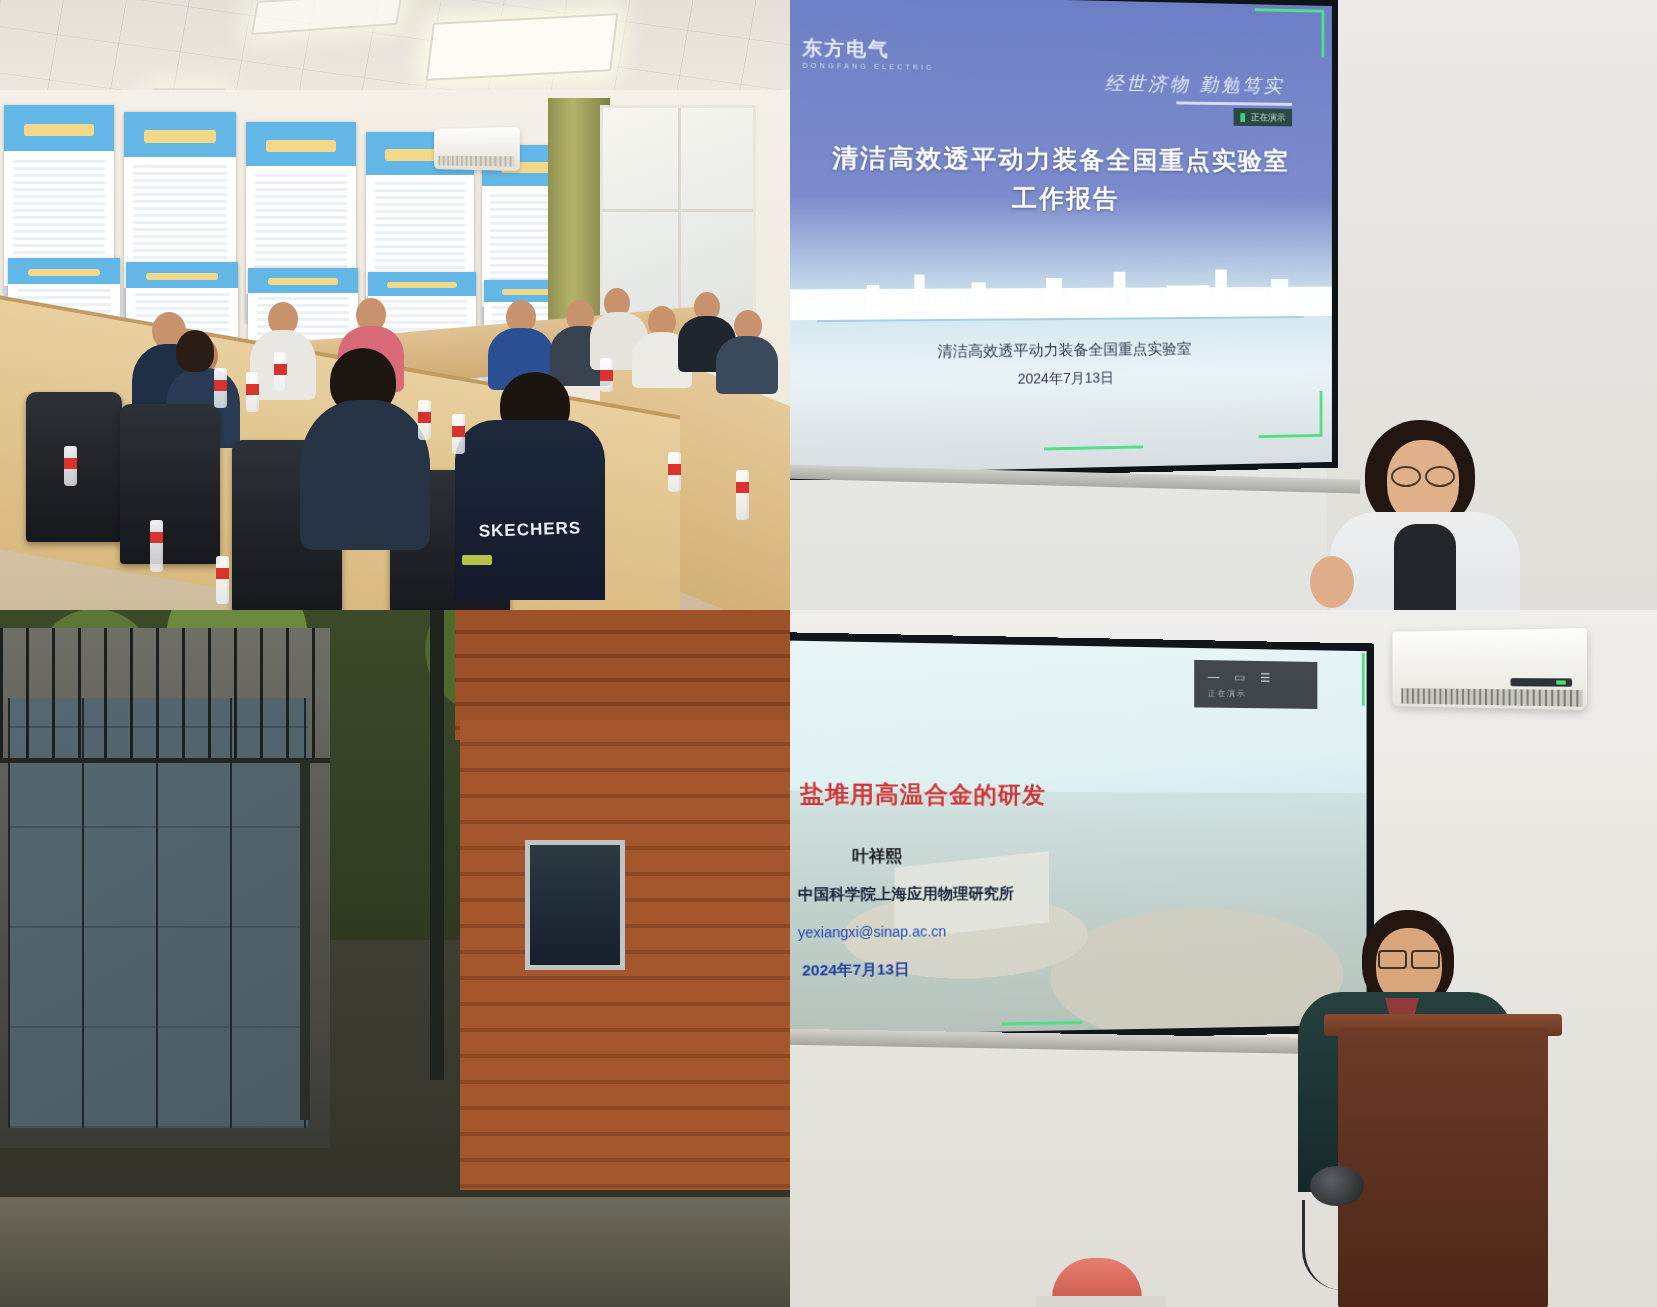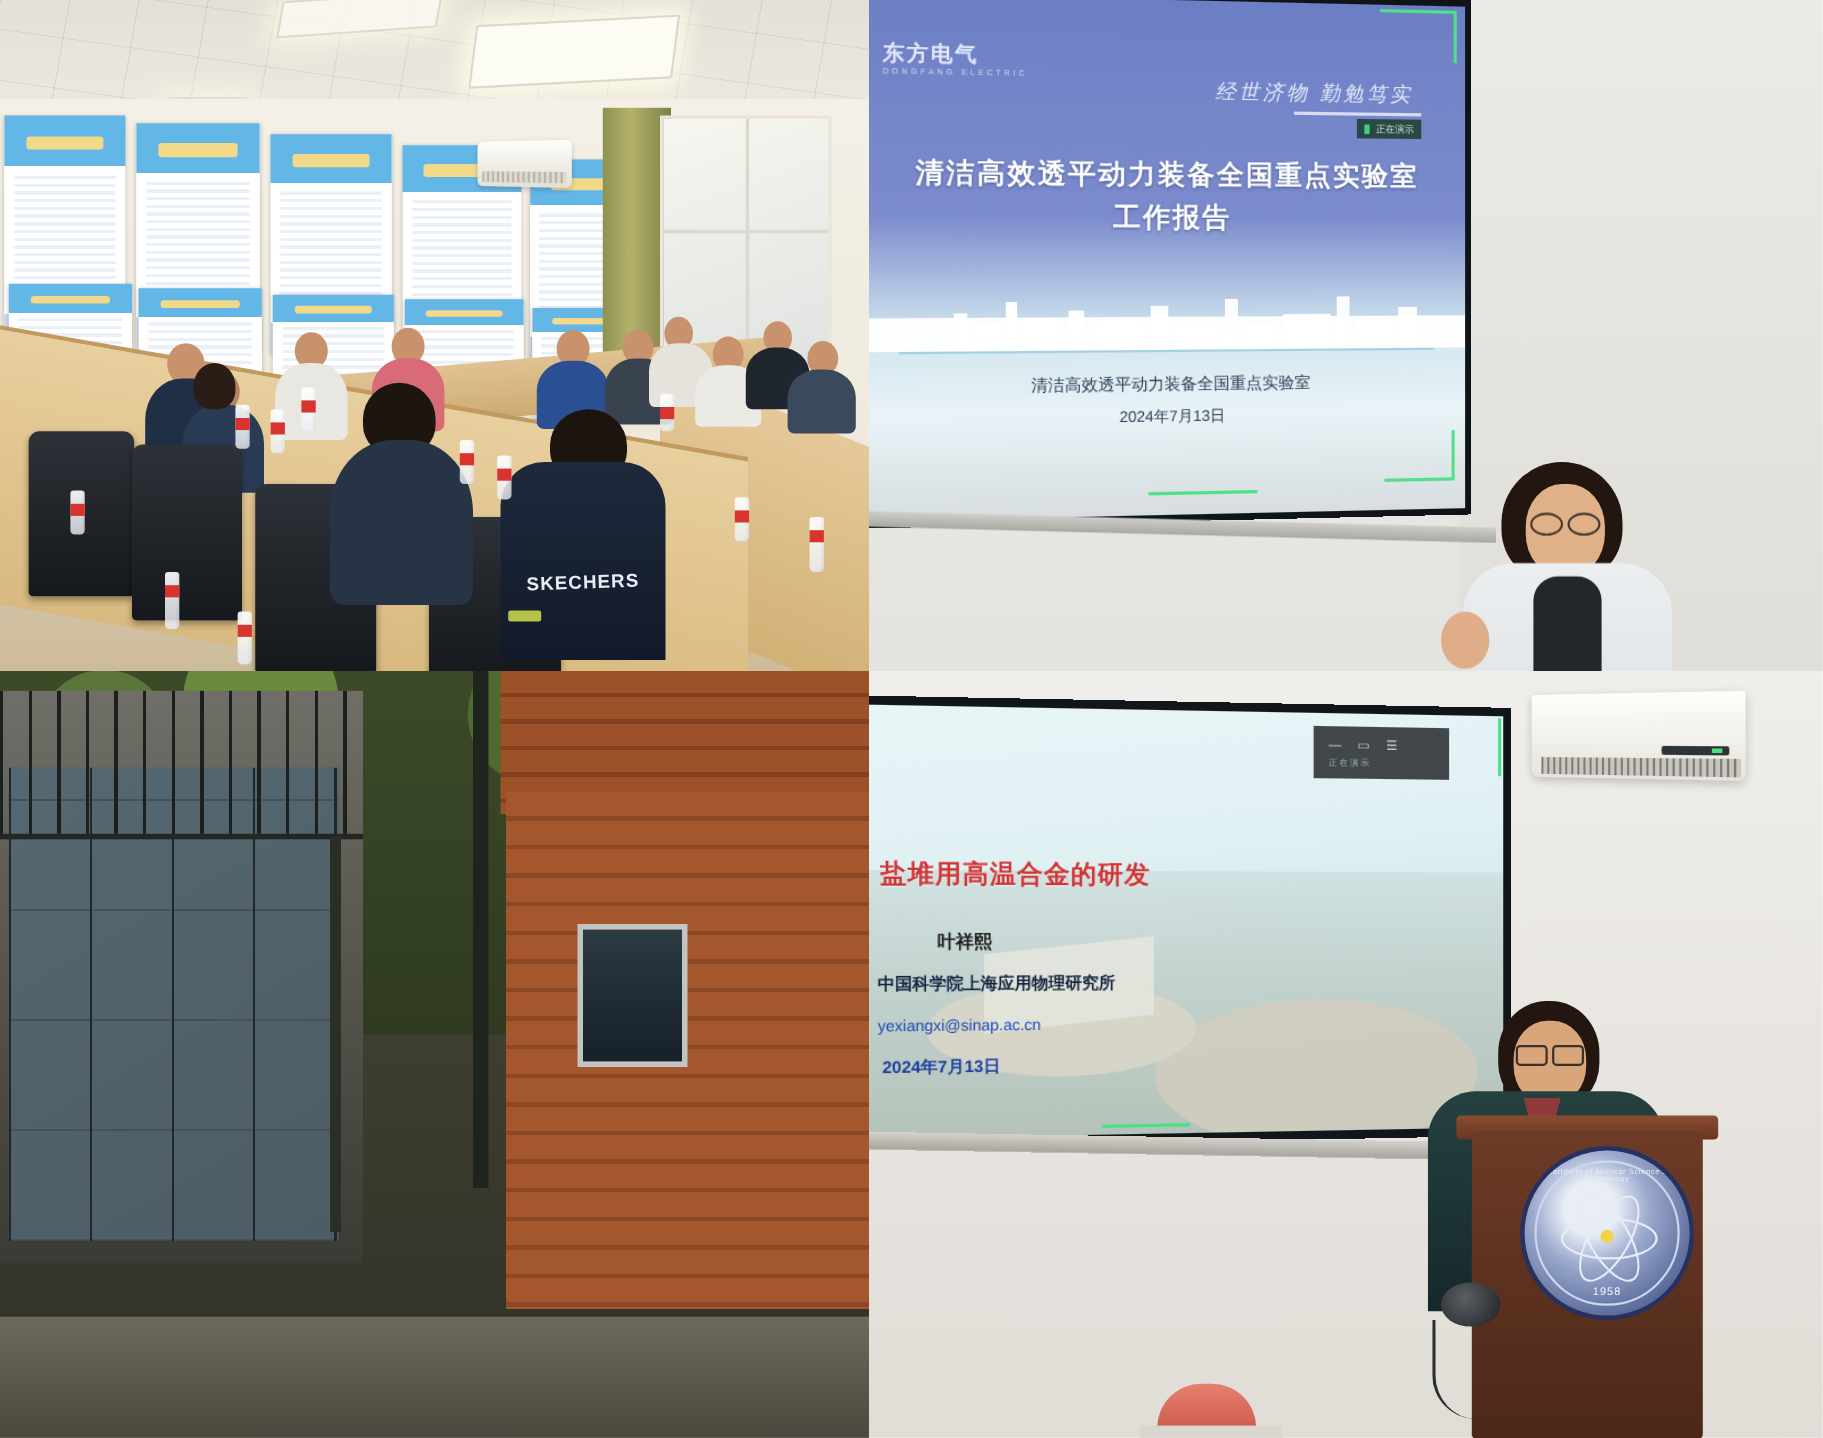--- a/index.html
+++ b/index.html
@@ -400,28 +400,17 @@
     <div class="lect-face"></div>
     <div class="lect-glass">
         <span></span>
         <span></span>
       </div>
     <div class="lect-body"></div>
     <div class="lect-collar"></div>
 
     <div class="podtop"></div>
     <div class="podium"></div>
-    <div class="emblem">
-      <div class="ring"></div>
-      <div class="arc">Department of Nuclear Science and Technology</div>
-      <div class="atom">
-        <i></i>
-          <i></i>
-          <i></i>
-          <b></b>
-      </div>
-      <div class="yr">1958</div>
-    </div>
     <div class="mic"></div>
     <div class="miccord"></div>
   </div>
 
 </div>
 
 </body></html>

